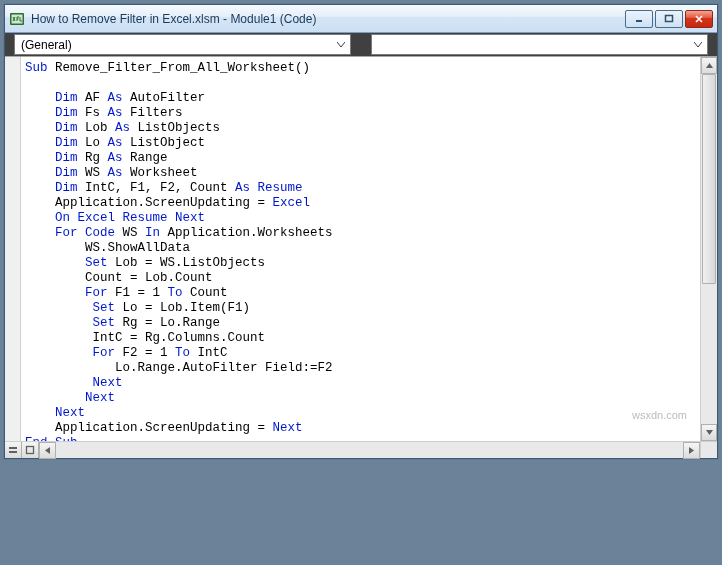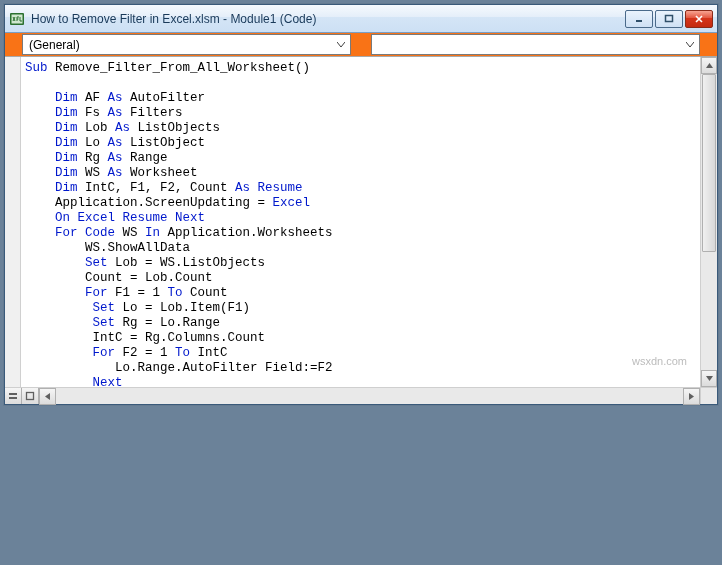--- a/index.html
+++ b/index.html
@@ -5,21 +5,21 @@
   * { box-sizing: border-box; }
   body {
     margin: 0;
     font-family: "Segoe UI", Tahoma, sans-serif;
     background: #6b8299;
     padding: 4px;
     font-size: 12px;
   }
   .window {
     width: 714px;
-    height: 401px;
+    height: 455px;
     background: #fff;
     border: 1px solid #3a5a7a;
     display: flex;
     flex-direction: column;
     box-shadow: 0 0 0 1px rgba(0,0,0,.05);
   }
   .titlebar {
     height: 28px;
     background: linear-gradient(to bottom, #f6fafe 0%, #e4eef9 45%, #d4e5f6 46%, #cde0f4 100%);
     border-bottom: 1px solid #7a9ec4;
@@ -50,22 +50,22 @@
   }
   .win-btn.close {
     background: linear-gradient(to bottom,#f7a391,#e2543d 45%,#d5341a 46%,#c42a10);
     border-color: #8a2a18;
   }
   .win-btn svg { display: block; }
   .selectors {
     height: 24px;
     display: flex;
     border-bottom: 1px solid #a9a9a9;
-    background: #f97316;
-    padding: 1px 17px;
+    background: #404040;
+    padding: 1px 9px;
     gap: 20px;
   }
   .sel {
     flex: 1;
     height: 21px;
     background: #fff;
     border: 1px solid #7a7a7a;
     display: flex;
     align-items: center;
     padding: 0 6px;

